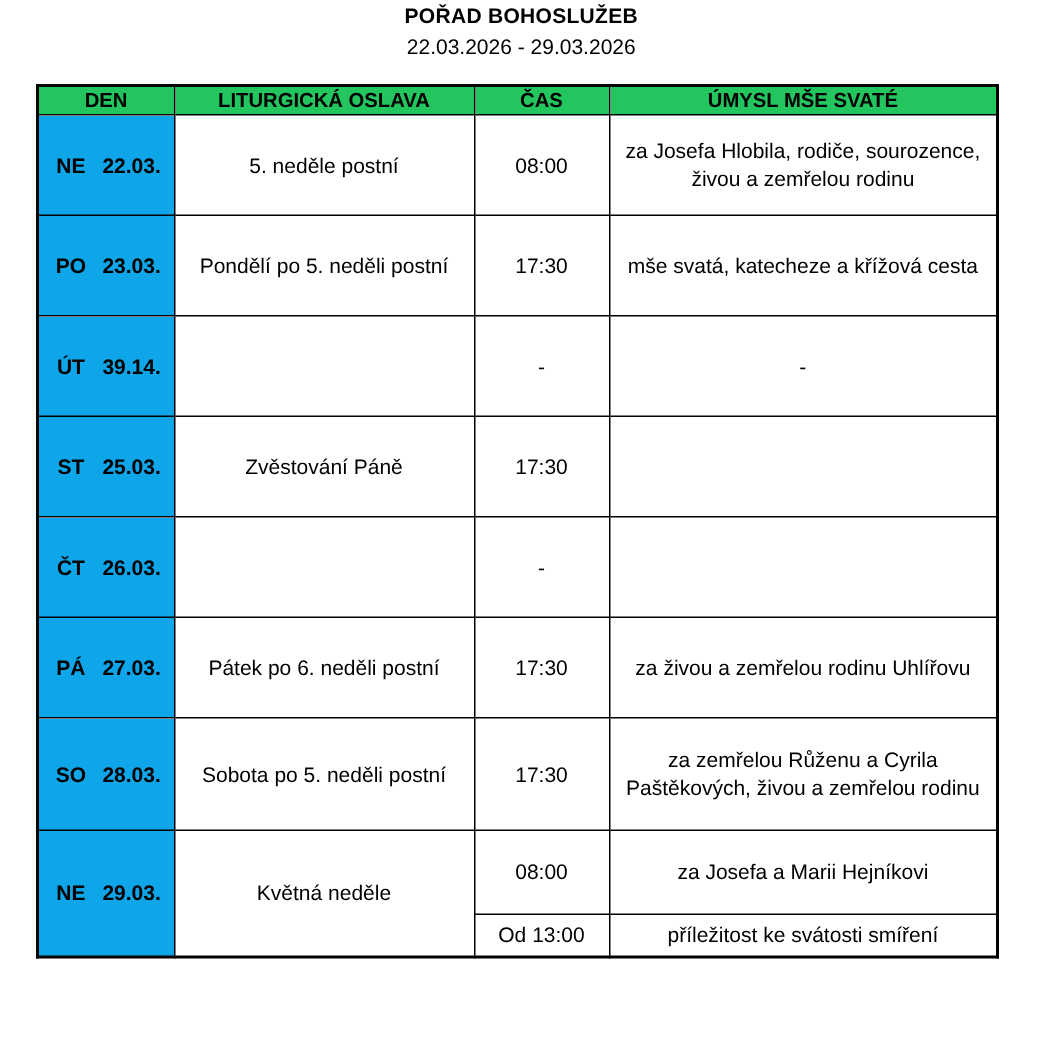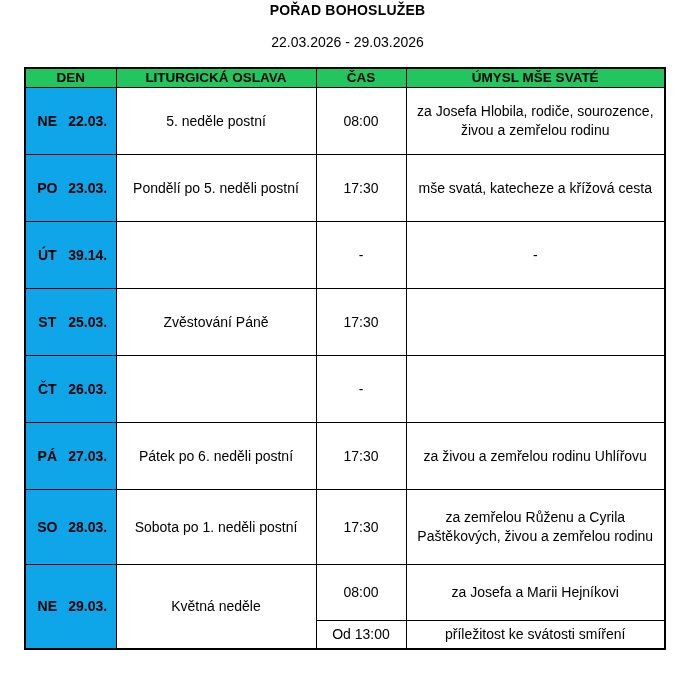--- a/index.html
+++ b/index.html
@@ -24,21 +24,21 @@
       letter-spacing: 0.2px;
     }
     .subtitle {
       font-size: 15px;
       font-weight: bold;
       letter-spacing: 0.2px;
     }
     .daterange {
       font-size: 14px;
       font-weight: normal;
-      margin-top: 12px;
+      margin-top: 1px;
     }
     table.schedule {
       border-collapse: collapse;
       table-layout: fixed;
       width: 640px;
       margin: 14px 0 0 24px;
       border: 2px solid #000;
     }
     table.schedule th,
     table.schedule td {
@@ -160,21 +160,21 @@
         </td>
         <td>Pátek po 6. neděli postní</td>
         <td>17:30</td>
         <td>za živou a zemřelou rodinu Uhlířovu</td>
       </tr>
 
       <tr class="row-so">
         <td class="day-cell">
           <span class="day-abbr">SO</span><span class="day-date">28.03.</span>
         </td>
-        <td>Sobota po 1. neděli postní</td>
+        <td>Sobota po 5. neděli postní</td>
         <td>17:30</td>
         <td>za zemřelou Růženu a Cyrila Paštěkových, živou a zemřelou rodinu</td>
       </tr>
 
       <tr class="row-ne1">
         <td class="day-cell" rowspan="2">
           <span class="day-abbr">NE</span><span class="day-date">29.03.</span>
         </td>
         <td rowspan="2">Květná neděle</td>
         <td>08:00</td>

